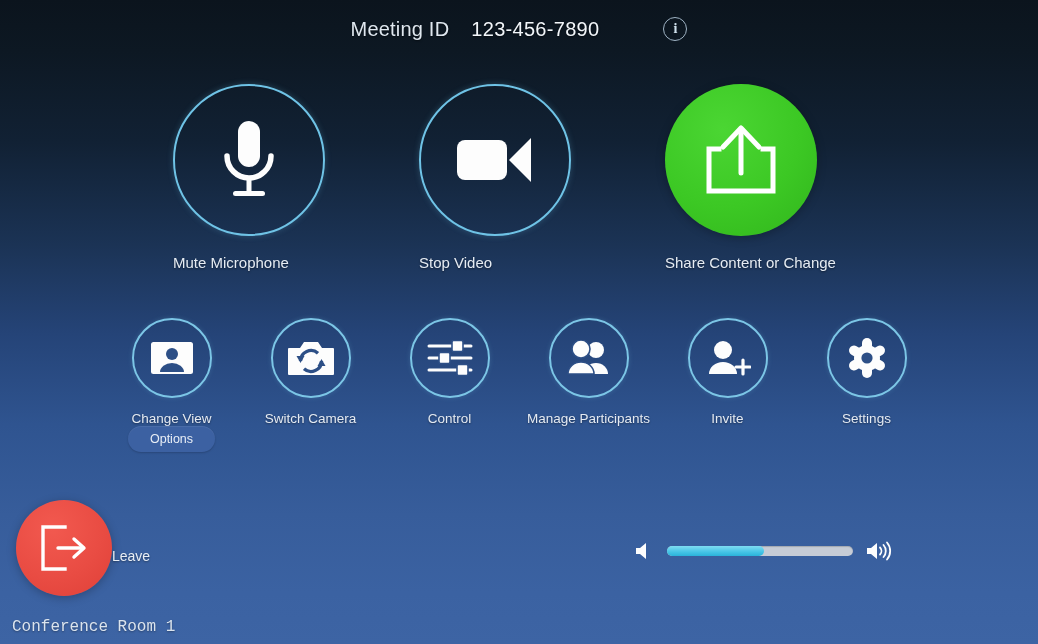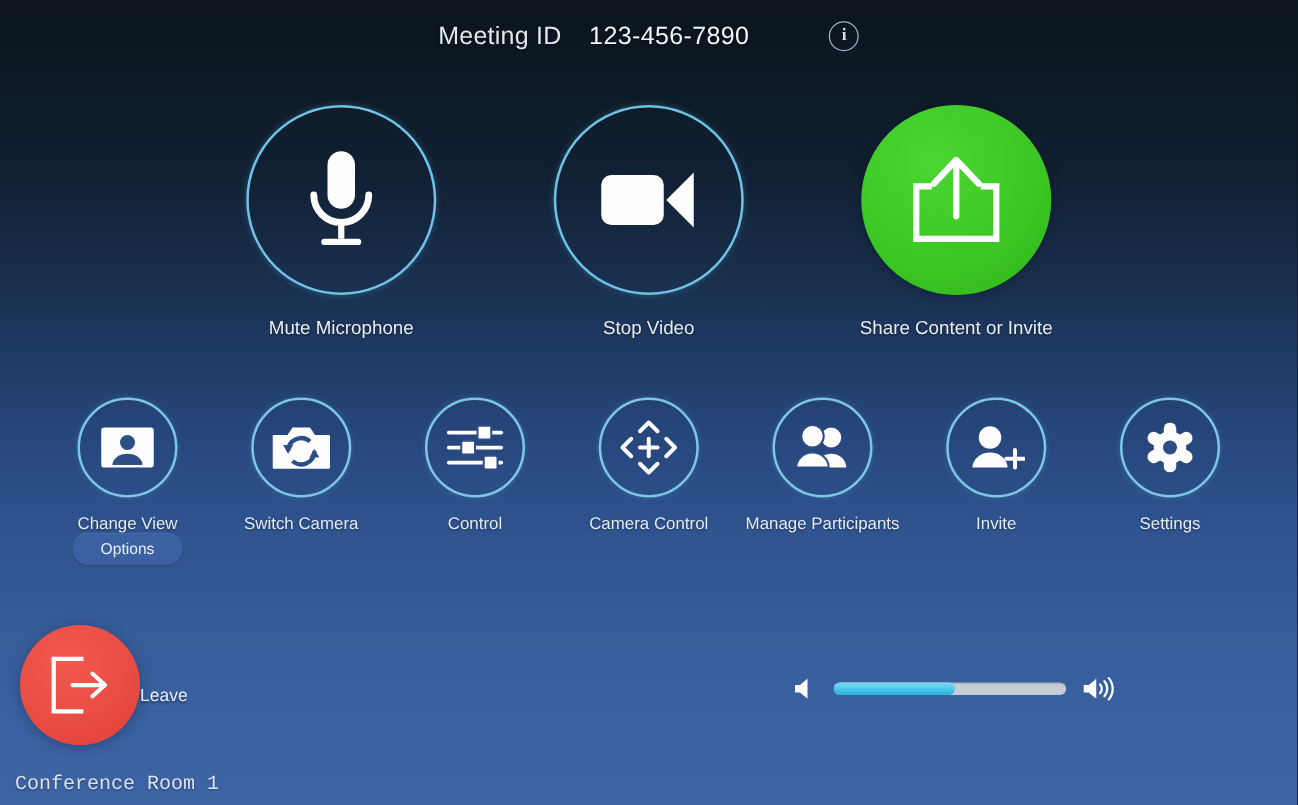--- a/index.html
+++ b/index.html
@@ -84,21 +84,20 @@
     left: 0;
     width: 1038px;
     display: flex;
     justify-content: center;
     gap: 46px;
   }
   .big-item {
     width: 200px;
     display: flex;
     flex-direction: column;
-    align-items: center;
   }
   .big-circle {
     width: 152px;
     height: 152px;
     border-radius: 50%;
     display: flex;
     align-items: center;
     justify-content: center;
     cursor: pointer;
     position: relative;
@@ -278,21 +277,21 @@
     <div class="big-item">
       <div class="big-circle filled-green">
         <span>
           <svg width="76" height="74" viewBox="0 0 76 74">
             <path d="M16 26 L6 26 L6 68 L70 68 L70 26 L60 26" fill="none" stroke="#ffffff" stroke-width="5" stroke-linecap="square"></path>
             <line x1="38" y1="6" x2="38" y2="50" stroke="#ffffff" stroke-width="5" stroke-linecap="round"></line>
             <path d="M20 24 L38 5 L56 24" fill="none" stroke="#ffffff" stroke-width="5" stroke-linecap="round" stroke-linejoin="round"></path>
           </svg>
         </span>
       </div>
-      <div class="big-label">Share Content or Invite</div>
+      <div class="big-label">Share Content or Change</div>
     </div>
 
   </div>
 
   <div id="row-secondary">
 
     <div class="sm-item">
       <div class="sm-circle">
         <span>
           <svg width="44" height="34" viewBox="0 0 44 34">
@@ -330,35 +329,20 @@
             <line x1="2" y1="30" x2="44" y2="30" stroke="#fdfdfd" stroke-width="3" stroke-linecap="round"></line>
             <rect x="25" y="0.5" width="11" height="11" rx="1.5" fill="#fdfdfd" stroke="#2d4f86" stroke-width="1.6"></rect>
             <rect x="12" y="12.5" width="11" height="11" rx="1.5" fill="#fdfdfd" stroke="#2d4f86" stroke-width="1.6"></rect>
             <rect x="30" y="24.5" width="11" height="11" rx="1.5" fill="#fdfdfd" stroke="#2d4f86" stroke-width="1.6"></rect>
           </svg>
         </span>
       </div>
       <div class="sm-label">Control</div>
     </div>
 
-    <div class="sm-item">
-      <div class="sm-circle">
-        <span>
-          <svg width="50" height="48" viewBox="0 0 50 48">
-            <path d="M18 11 L25 4 L32 11" fill="none" stroke="#fdfdfd" stroke-width="3.2" stroke-linecap="round" stroke-linejoin="round"></path>
-            <path d="M18 37 L25 44 L32 37" fill="none" stroke="#fdfdfd" stroke-width="3.2" stroke-linecap="round" stroke-linejoin="round"></path>
-            <path d="M11 17 L4 24 L11 31" fill="none" stroke="#fdfdfd" stroke-width="3.2" stroke-linecap="round" stroke-linejoin="round"></path>
-            <path d="M39 17 L46 24 L39 31" fill="none" stroke="#fdfdfd" stroke-width="3.2" stroke-linecap="round" stroke-linejoin="round"></path>
-            <line x1="25" y1="17" x2="25" y2="31" stroke="#fdfdfd" stroke-width="3.2" stroke-linecap="round"></line>
-            <line x1="18" y1="24" x2="32" y2="24" stroke="#fdfdfd" stroke-width="3.2" stroke-linecap="round"></line>
-          </svg>
-        </span>
-      </div>
-      <div class="sm-label">Camera Control</div>
-    </div>
 
     <div class="sm-item">
       <div class="sm-circle">
         <span>
           <svg width="48" height="36" viewBox="0 0 48 36">
             <circle cx="31" cy="10" r="8" fill="#fdfdfd"></circle>
             <path d="M19 34 a12 11 0 0 1 24 0 Z" fill="#fdfdfd"></path>
             <circle cx="16" cy="9" r="9" fill="#fdfdfd" stroke="#2d4f86" stroke-width="1.6"></circle>
             <path d="M3 34 a13 12 0 0 1 26 0 Z" fill="#fdfdfd" stroke="#2d4f86" stroke-width="1.6"></path>
           </svg>

